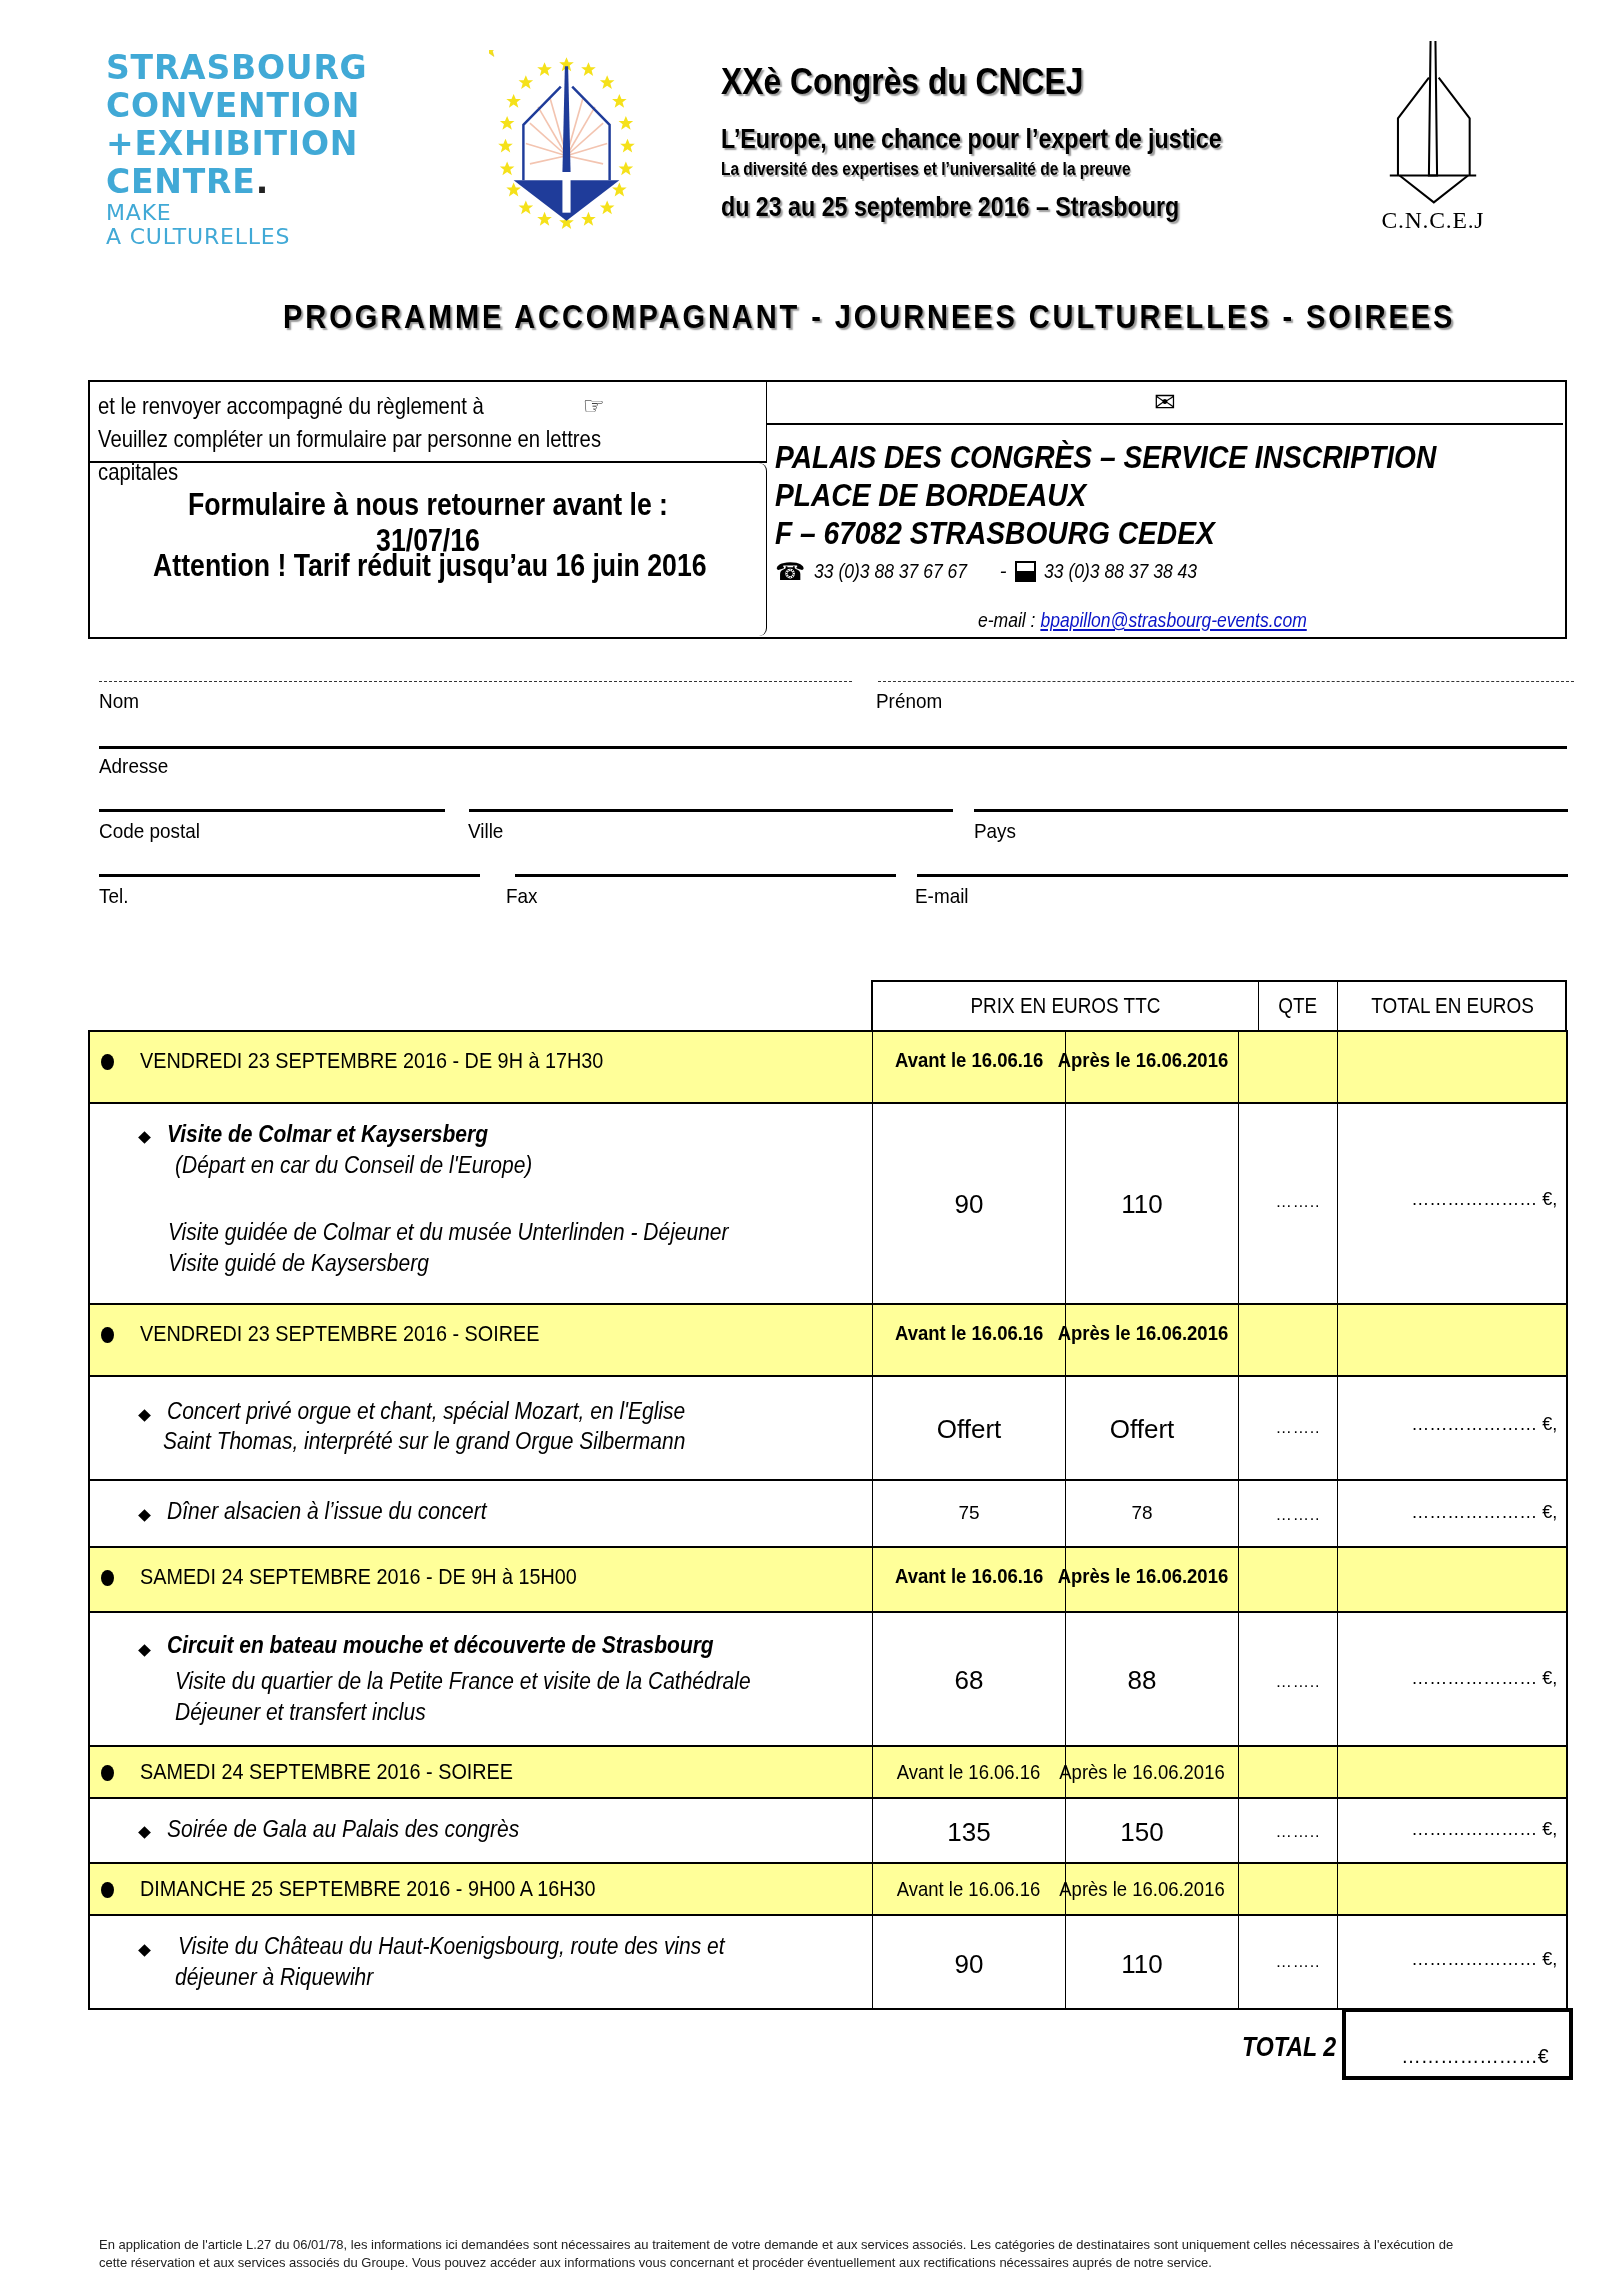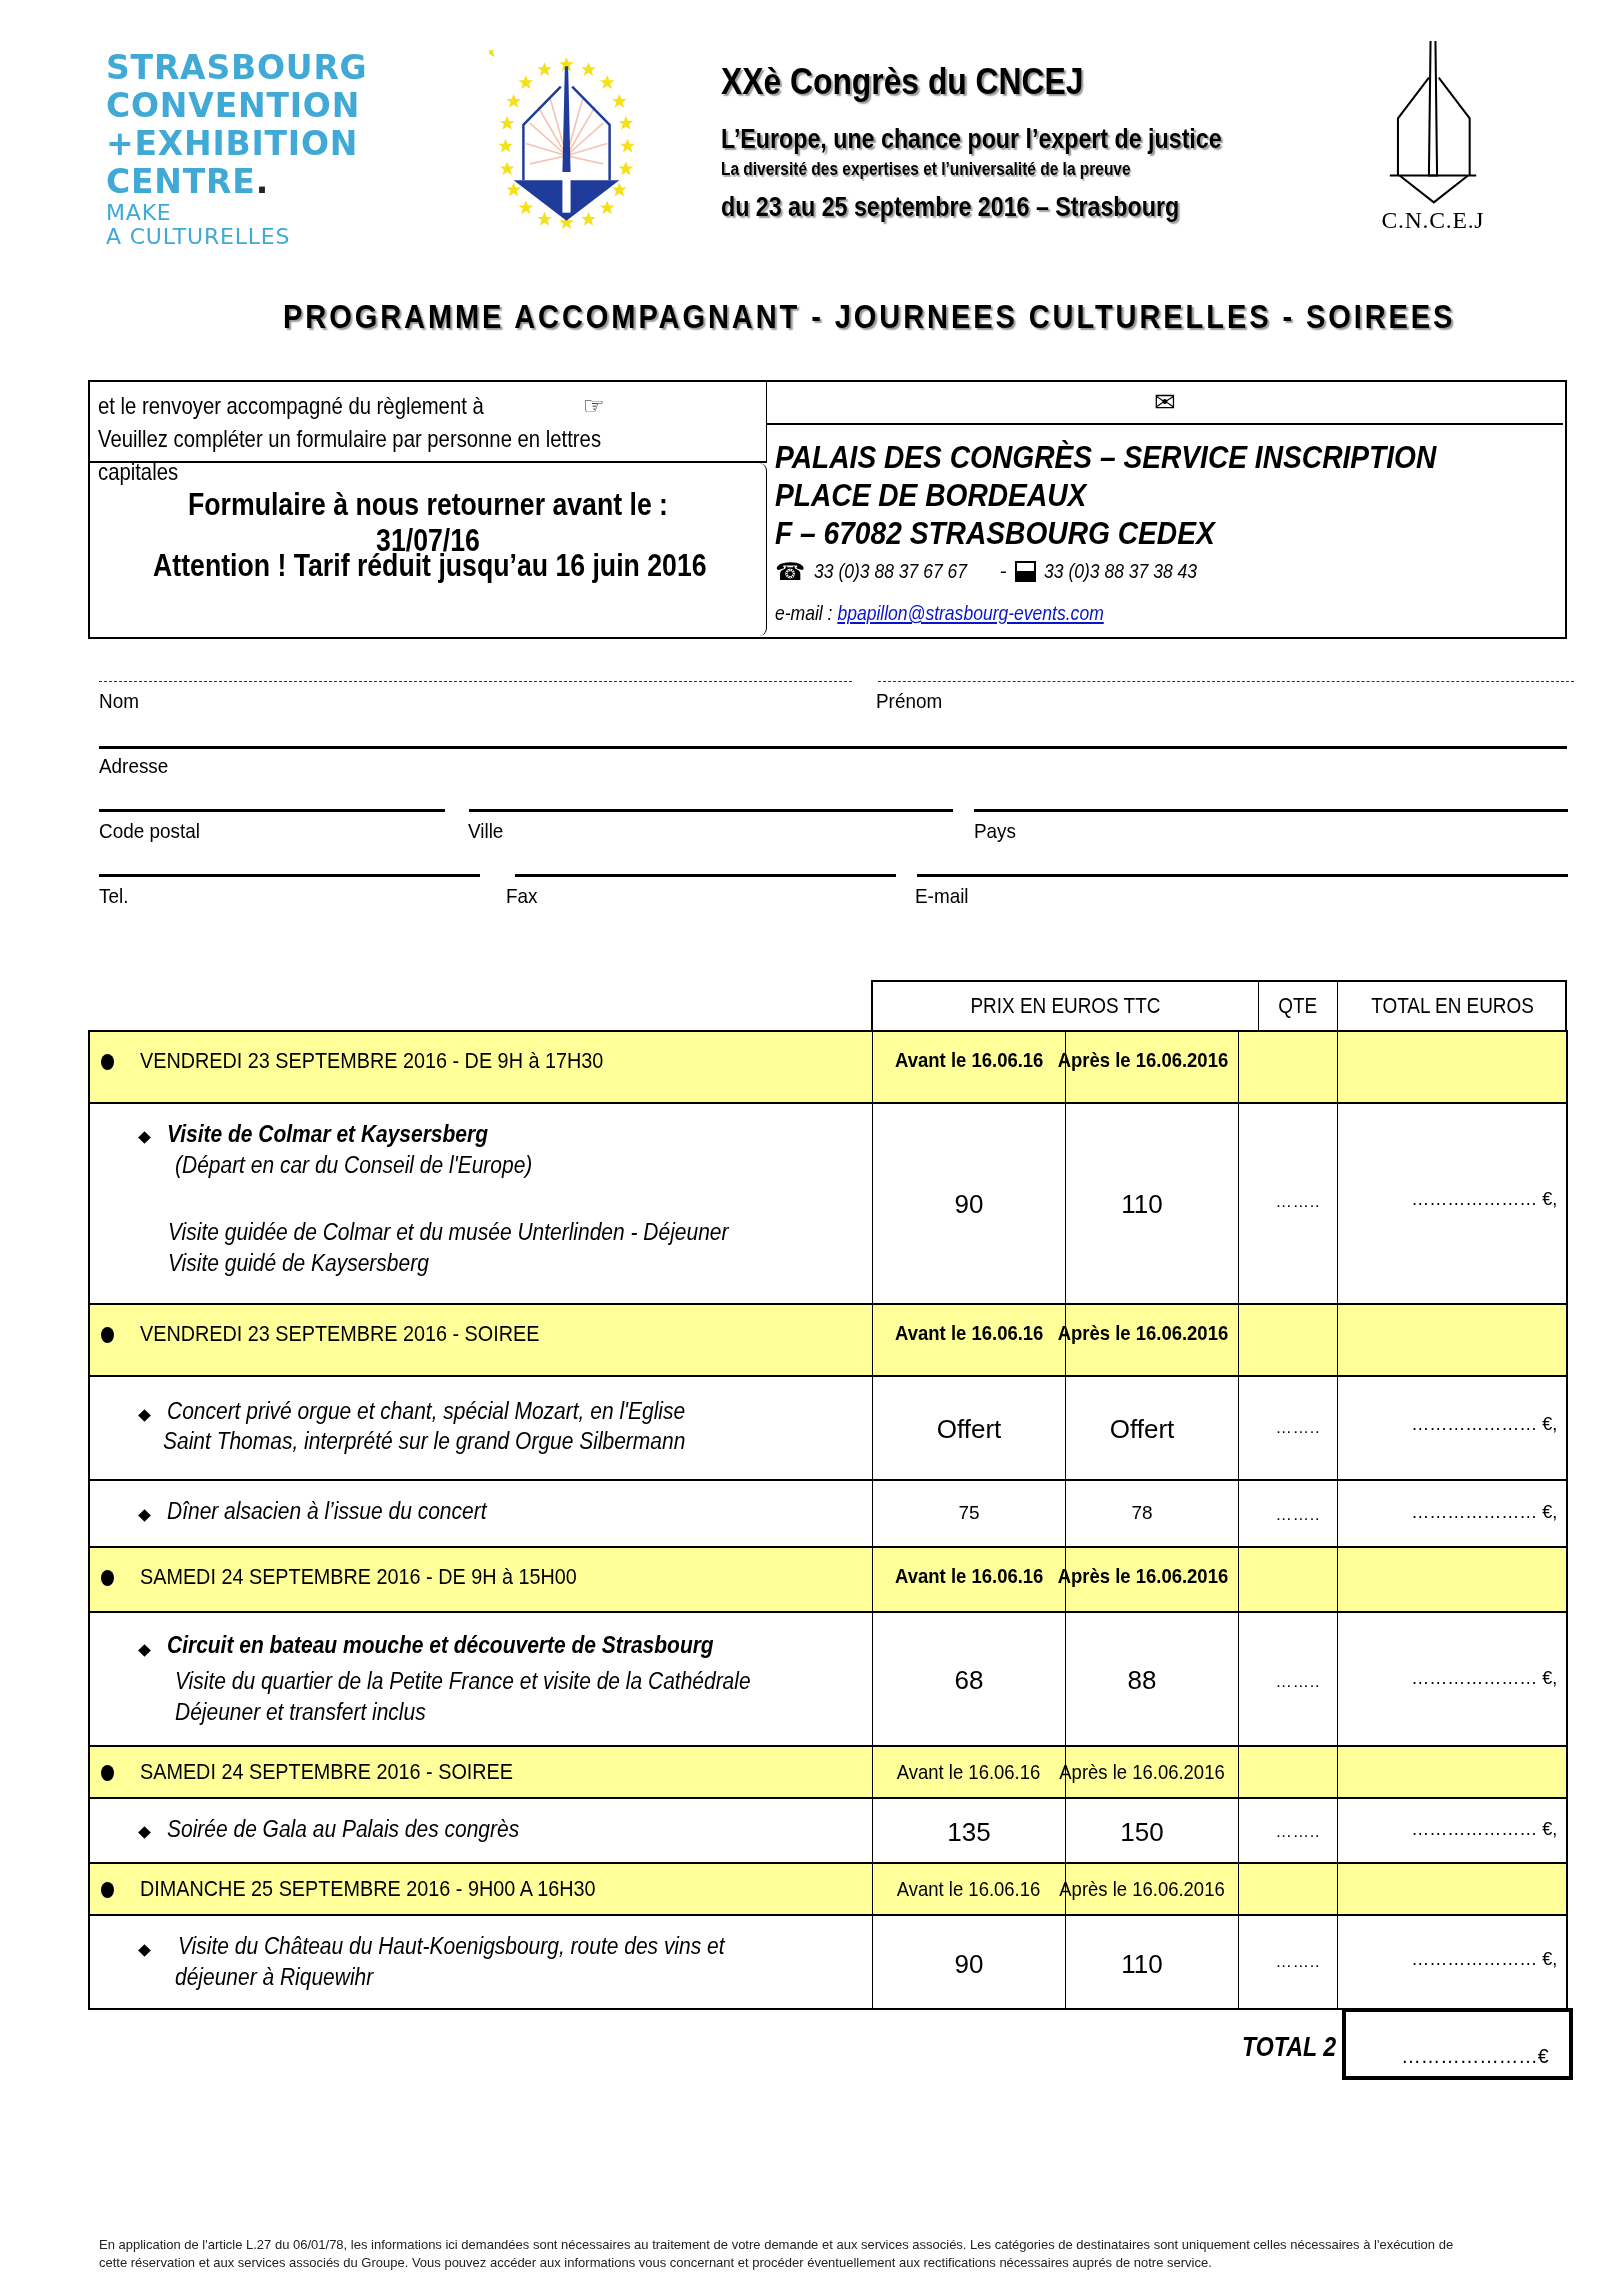--- a/index.html
+++ b/index.html
@@ -26,21 +26,21 @@
   
   .infobox { left:88px; top:380px; width:1479px; height:259px; border:2.4px solid #000; box-sizing:border-box; }
   .ib-left-top { left:0; top:0; width:677px; height:81px; border-right:1.6px solid #000; border-bottom:2.4px solid #000; box-sizing:border-box; padding:6.5px 8.1px; font-size:23.6px; line-height:33px; transform-origin:left; }
   .ib-left-bot { left:0; top:81px; width:677px; height:173px; border-right:1.6px solid #000; box-sizing:border-box; text-align:center; font-weight:bold; font-size:31px;border-radius:8px; }
   .ib-left-bot .l1 { position:absolute; left:0; right:0; top:24.4px; }
   .ib-left-bot .l2 { position:absolute; left:4px; right:0; top:85px; }
   .ib-right-top { left:677px; top:0; width:796px; height:43px; border-bottom:2.4px solid #000; box-sizing:border-box; text-align:center; }
   .ib-right-bot { left:677px; top:43px; width:796px; height:211px; padding-left:8.1px; box-sizing:border-box; }
   .addr { font-style:italic; font-weight:bold; font-size:32px; line-height:38px; white-space:nowrap; transform:scaleX(0.88); transform-origin:left; }
   .contact { font-style:italic; font-size:20.4px; white-space:nowrap; display:flex; align-items:center; gap:8.1px; margin-top:4.9px; }
-  .email-line { font-style:italic; font-size:20.4px; margin-top:16px; }
+  .email-line { font-style:italic; font-size:20.4px; margin-top:23px;text-align:center; }
   .email-line a { color:#0a14c8; text-decoration:underline; }
   .cond { display:inline-block; transform:scaleX(0.86); transform-origin:left; }
 
   
   .fline { position:absolute; height:3.3px; background:#000; }
   .dline { position:absolute; height:1.6px; border-top:1.6px dashed #333; }
   .flabel { position:absolute; font-size:21px; transform:scaleX(0.9); transform-origin:left; white-space:nowrap; }
 
   
   .thead { left:871px; top:980px; width:696px; height:50px; border:2.4px solid #000; border-bottom:none; box-sizing:border-box; }

